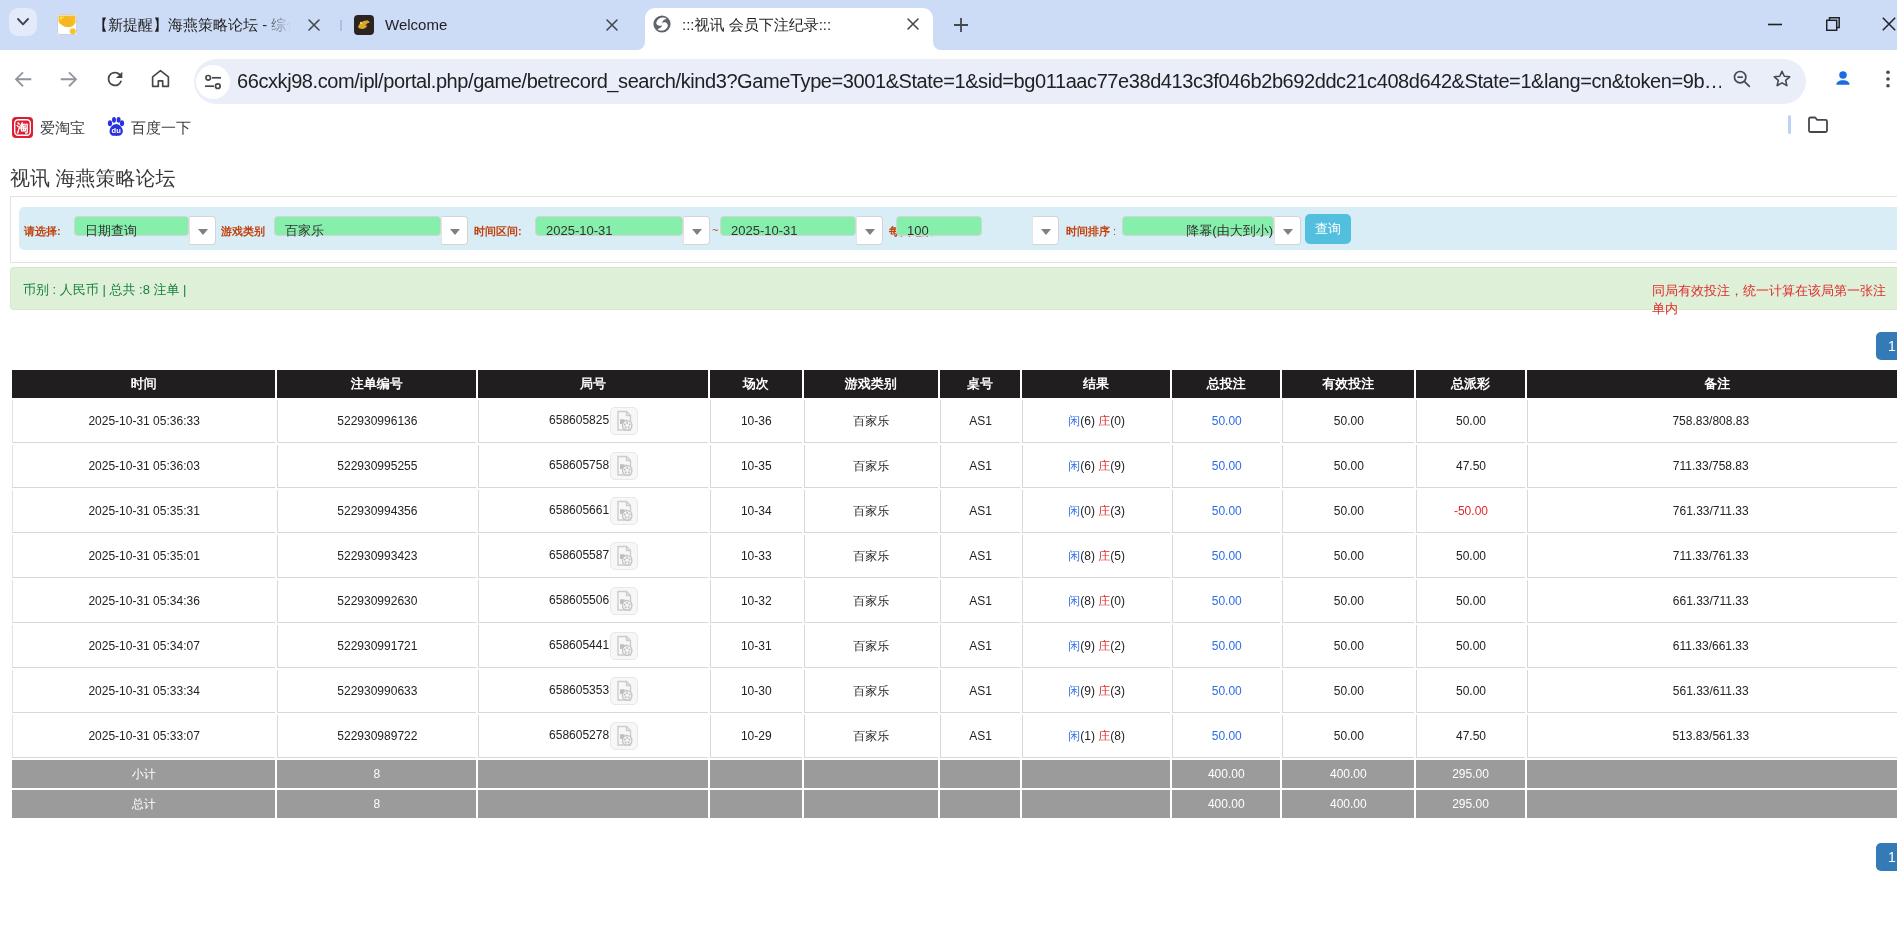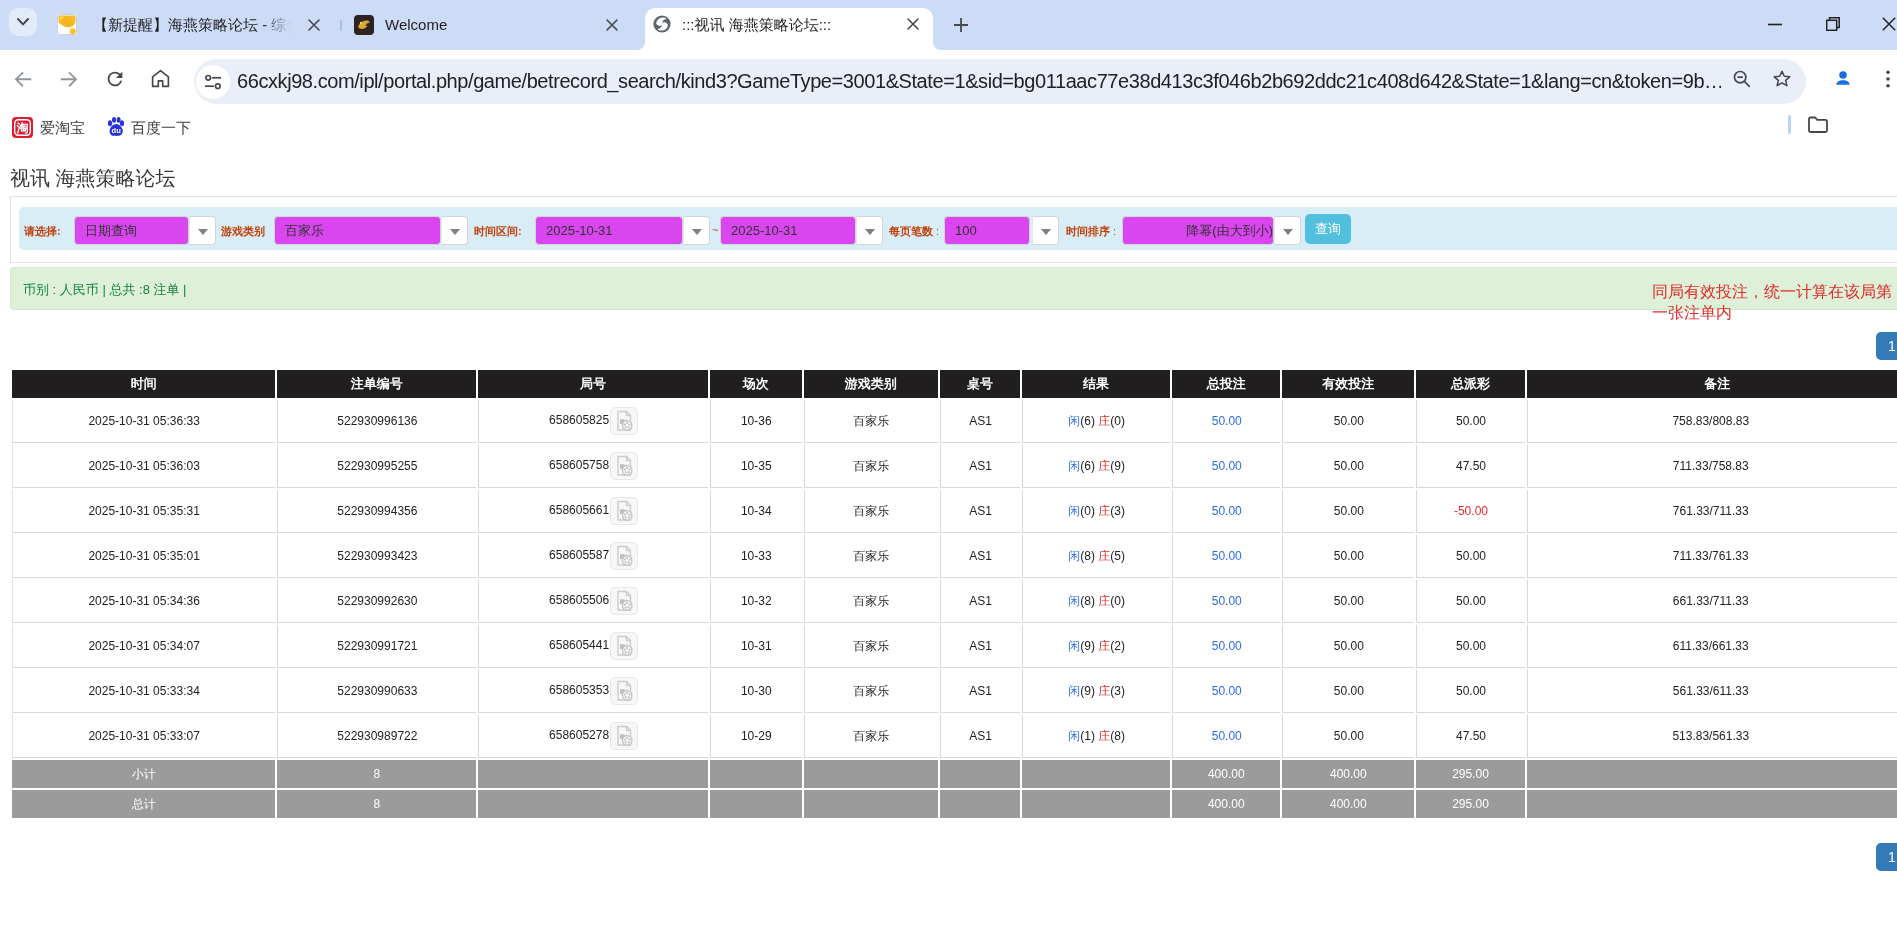--- a/index.html
+++ b/index.html
@@ -16,27 +16,27 @@
 .foot-c { position:absolute; top:42px; width:8px; height:8px; background:#ccdbf6; }
 #urlpill { position:absolute; left:194px; top:59px; width:1612px; height:45px; border-radius:23px; background:#e9eef8; }
 #tunecircle { position:absolute; left:196px; top:65px; width:34px; height:34px; border-radius:50%; background:#fff; }
 #urltext { position:absolute; left:237px; top:52px; width:1484px; height:58px; line-height:58px; font-size:20px; letter-spacing:-0.42px; color:#202124; white-space:nowrap; overflow:hidden; }
 .bktext { position:absolute; top:119px; font-size:15px; color:#3c4043; white-space:nowrap; }
 
 #pagetitle { position:absolute; left:10px; top:165px; font-size:20px; color:#383838; }
 #panel { position:absolute; left:10px; top:196px; width:1887px; height:67px; background:#fff; border:1px solid #e2e2e2; border-right:none; }
 #bluebar { position:absolute; left:19px; top:207px; width:1878px; height:43px; background:#d9edf7; border-radius:5px 0 0 5px; }
 .flabel { position:absolute; top:224px; font-size:11px; font-weight:bold; color:#c2410c; white-space:nowrap; }
-.fbox { position:absolute; top:216px; height:29px; background:#d946ef; border:1px solid #d4d4d4; border-radius:4px; font-size:13px; color:#333; line-height:27px; padding-left:10px; white-space:nowrap; }
+.fbox { position:absolute; top:216px; height:20px; background:#86efac; border:1px solid #d4d4d4; border-radius:4px; font-size:13px; color:#333; line-height:27px; padding-left:10px; white-space:nowrap; }
 .arrowbox { position:absolute; top:216px; height:29px; width:27px; background:#fff; border:1px solid #d4d4d4; border-left:1px solid #e3e3e3; border-radius:0 4px 4px 0; }
 .arrowbox:after { content:""; position:absolute; left:8px; top:12px; border-left:5px solid transparent; border-right:5px solid transparent; border-top:6px solid #808080; }
 #searchbtn { position:absolute; left:1305px; top:214px; width:46px; height:30px; background:#53bfdf; border-radius:5px; color:#fff; font-size:13px; text-align:center; line-height:30px; }
 #greenbar { position:absolute; left:10px; top:267px; width:1887px; height:43px; background:#dff0d8; border:1px solid #d6e9c6; border-right:none; border-radius:4px 0 0 4px; }
 #greentext { position:absolute; left:23px; top:281px; font-size:13px; color:#15803d; }
-#redtext { position:absolute; left:1652px; top:282px; font-size:16px; color:#e02b2b; }
+#redtext { position:absolute; left:1652px; top:282px; font-size:13px; color:#e02b2b; }
 .pag { position:absolute; width:30px; height:28px; background:#337ab7; border-radius:5px; color:#fff; font-size:14px; line-height:28px; padding-left:12px; }
 
 #rectable { position:absolute; left:10px; top:368px; border-collapse:separate; border-spacing:2px; table-layout:fixed; width:1900px; }
 #rectable th.hd { background:#201e1e; color:#fff; font-size:13px; font-weight:bold; height:28px; text-align:center; }
 #rectable td { background:#fff; border-bottom:1px solid #d8d8d8; border-left:1px solid #d8d8d8; height:43px; font-size:12px; color:#222; text-align:center; vertical-align:middle; }
 #rectable th.ft { background:#9b9b9b; color:#fff; font-size:12px; font-weight:normal; height:28px; text-align:center; }
 #rectable td.blue, #rectable td span.blue { color:#2e6de5; }
 #rectable td:first-child { border-left:1px solid #e2e2e2; }
 #rectable td:last-child { border-right:none; padding-right:14px; }
 #rectable tr:first-of-type td { border-top:none; }
@@ -82,21 +82,21 @@
 <div id="activetab"></div>
 <div class="foot" style="left:637px;"></div>
 <div class="foot-c" style="left:637px; border-bottom-right-radius:8px;"></div>
 <div class="foot" style="left:933px;"></div>
 <div class="foot-c" style="left:933px; border-bottom-left-radius:8px;"></div>
 <svg class="ico" style="left:653px;top:15px;" width="18" height="18" viewBox="0 0 18 18">
     <circle cx="9" cy="9" r="8.6" fill="#5f646c"></circle>
     <path d="M3.2 8.2 C3.8 5 6.3 2.6 9.6 2.4 C12 2.3 13.2 3.2 13.4 4.1 C10.6 4.7 9.1 6.2 9.3 8.3 C9.5 10.2 8.4 11 6.6 10.8 C4.9 10.6 3.6 9.7 3.2 8.2 Z" fill="#fff"></path>
     <path d="M14.9 10.2 C14.4 13.3 11.9 15.5 8.7 15.6 C6.3 15.7 5 14.8 4.8 13.9 C7.6 13.3 9.2 11.7 9 9.7 C8.8 7.8 9.9 7 11.7 7.2 C13.4 7.4 14.6 8.6 14.9 10.2 Z" fill="#fff"></path>
   </svg>
-<div class="tab-title" style="left:682px; width:180px;">:::视讯 海燕策略论坛:::</div>
+<div class="tab-title" style="left:682px; width:180px;">:::视讯 会员下注纪录:::</div>
 <svg class="ico" style="left:906px;top:17px;" width="14" height="14" viewBox="0 0 14 14">
     <path d="M2 2 L12 12 M12 2 L2 12" stroke="#45484c" stroke-width="1.6" stroke-linecap="round"></path>
   </svg>
 <svg class="ico" style="left:953px;top:17px;" width="16" height="16" viewBox="0 0 16 16">
     <path d="M8 1 L8 15 M1 8 L15 8" stroke="#45484c" stroke-width="1.8"></path>
   </svg>
 
 <svg class="ico" style="left:1768px;top:23px;" width="14" height="3" viewBox="0 0 14 3">
     <path d="M0 1.5 L14 1.5" stroke="#202124" stroke-width="1.6"></path>
   </svg>
@@ -177,21 +177,21 @@
 <div class="flabel" style="left:221px;">游戏类别</div>
 <div class="fbox" style="left:274px; width:167px;">百家乐</div>
 <div class="arrowbox" style="left:441px;"></div>
 <div class="flabel" style="left:474px;">时间区间:</div>
 <div class="fbox" style="left:535px; width:148px;">2025-10-31</div>
 <div class="arrowbox" style="left:683px;"></div>
 <div class="flabel" style="left:712px; font-weight:normal;">~</div>
 <div class="fbox" style="left:720px; width:136px;">2025-10-31</div>
 <div class="arrowbox" style="left:856px;"></div>
 <div class="flabel" style="left:889px;">每页笔数<span style="font-weight:normal;"> :</span></div>
-<div class="fbox" style="left:944px; width:86px;">100</div>
+<div class="fbox" style="left:896px; width:86px;">100</div>
 <div class="arrowbox" style="left:1032px;"></div>
 <div class="flabel" style="left:1066px;">时间排序<span style="font-weight:normal;"> :</span></div>
 <div class="fbox" style="left:1122px; width:152px;text-align:right;">降幂(由大到小)</div>
 <div class="arrowbox" style="left:1274px;"></div>
 <div id="searchbtn">查询</div>
 <div id="greenbar"></div>
 <div id="greentext">币别 : 人民币 | 总共 :8 注单 |</div>
 <div id="redtext">同局有效投注，统一计算在该局第一张注单内</div>
 
 <div class="pag" style="left:1876px; top:332px;">1</div>

